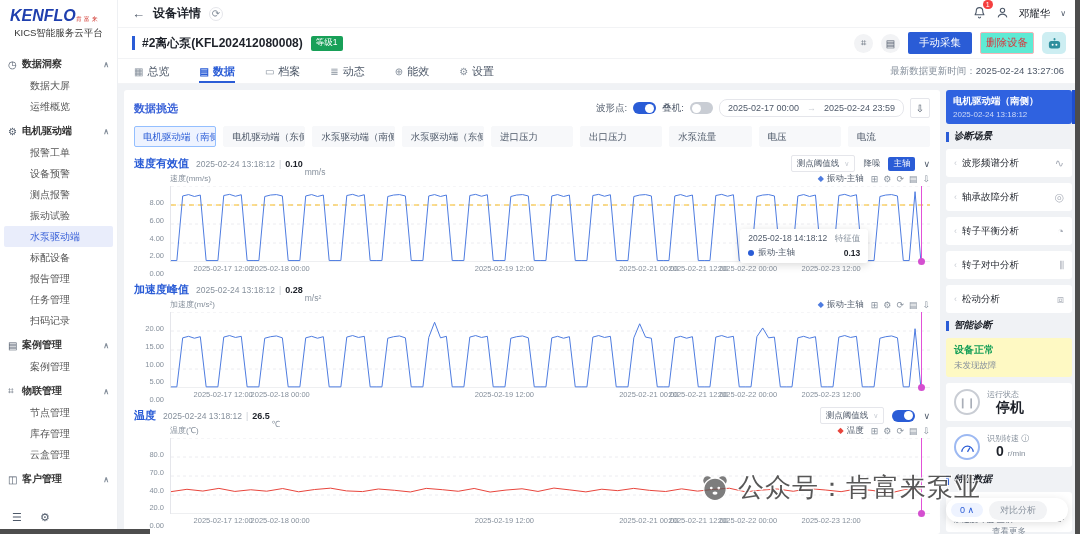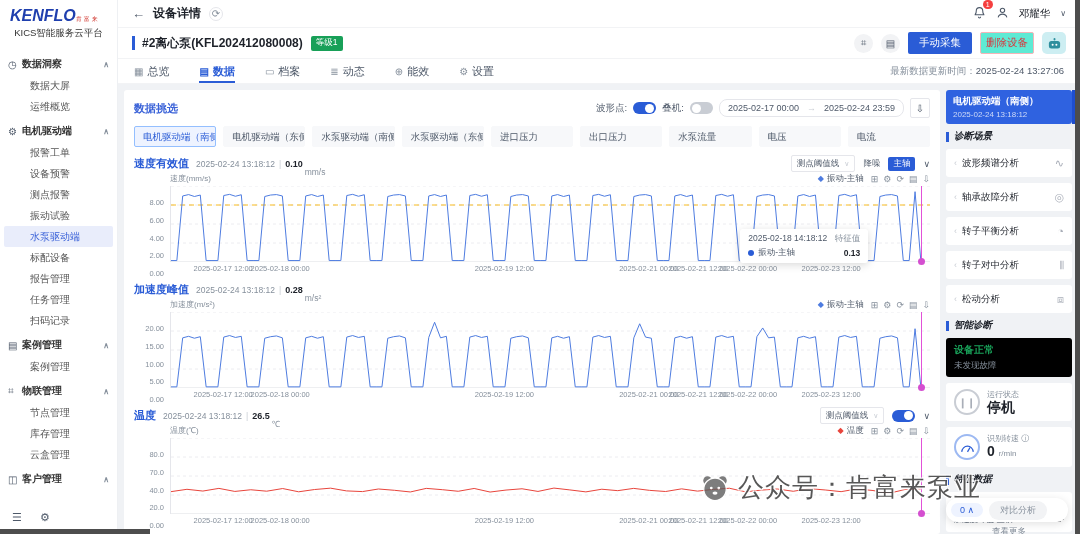--- a/index.html
+++ b/index.html
@@ -112,28 +112,28 @@
   #rightpanel { width:126px; display:flex; flex-direction:column; gap:6px; position:relative; }
   #sensor-card { position:relative; background:#2f62e0; border-radius:3px; color:#fff; padding:5px 7px; }
   #sensor-title { font-size:9.5px; font-weight:bold; }
   #sensor-time { font-size:8px; color:#cdd9f7; margin-top:2px; }
   #sensor-add { position:absolute; right:-13px; top:0; width:13px; height:100%; background:#1e4ecf; border-radius:0 3px 3px 0; color:#fff; font-size:10px; display:flex; align-items:center; justify-content:center; cursor:pointer; }
   .sec-head { display:flex; align-items:center; font-size:9.5px; font-weight:bold; color:#1d2129;font-style:italic; }
   .sec-head:before { content:""; width:3px; height:10px; background:#2a5cd6; margin-right:5px; }
   .diag-item { background:#fff; border-radius:3px; height:28px; display:flex; align-items:center; padding:0 8px; font-size:9.5px; color:#1d2129; cursor:pointer; }
   .diag-arrow { color:#c9cdd4; font-size:9px; margin-right:5px; }
   .diag-ic { margin-left:auto; color:#a9aeb8; font-size:11px; }
-  #ai-box { background:#000000; border-radius:3px; padding:5px 8px; }
+  #ai-box { background:#fef9c3; border-radius:3px; padding:5px 8px; }
   #ai-status { font-size:10px; color:#18a058; font-weight:bold; }
   #ai-desc { font-size:8.5px; color:#86909c; margin-top:3px; }
   .stat-card { background:#fff; border-radius:3px; padding:6px 8px; display:flex; align-items:center; gap:7px; }
   .stat-circ { width:26px; height:26px; border-radius:50%; border:2px solid #c9cdd4; color:#a9aeb8; display:flex; align-items:center; justify-content:center; font-size:10px; flex-shrink:0; }
   .stat-circ.blue { border-color:#9db9f2; color:#2a5cd6; }
   .stat-lab { font-size:8px; color:#86909c; }
-  .stat-val { font-size:14px; font-weight:bold; color:#1d2129; line-height:15px; }
+  .stat-val { font-size:14px; font-weight:bold; color:#1d2129; line-height:15px;margin-left:9px; }
   .stat-val small { font-size:8px; color:#86909c; font-weight:normal; }
   #feat-card { background:#fff; border-radius:3px; padding:5px 8px; }
   .feat-row { display:flex; font-size:8px; color:#4e5969; height:15px; align-items:center; }
   .feat-row b { margin-left:auto; color:#1d2129; font-weight:normal; }
   #float-bar { position:absolute; bottom:12px; left:0; right:4px; background:#fff; border-radius:14px; box-shadow:0 2px 8px rgba(0,0,0,.12); height:24px; display:flex; align-items:center; padding:0 5px; gap:6px; z-index:20; }
   #count-pill { background:#eef3ff; color:#2a5cd6; font-size:9px; border-radius:10px; padding:2px 9px; cursor:pointer; }
   #compare-btn { background:#f2f3f5; color:#86909c; font-size:9px; border-radius:11px; padding:3px 11px; border:none; cursor:pointer; }
   #more-link { position:absolute; bottom:-4px; left:0; right:0; text-align:center; font-size:8.5px; color:#86909c; z-index:19; }
 
   

